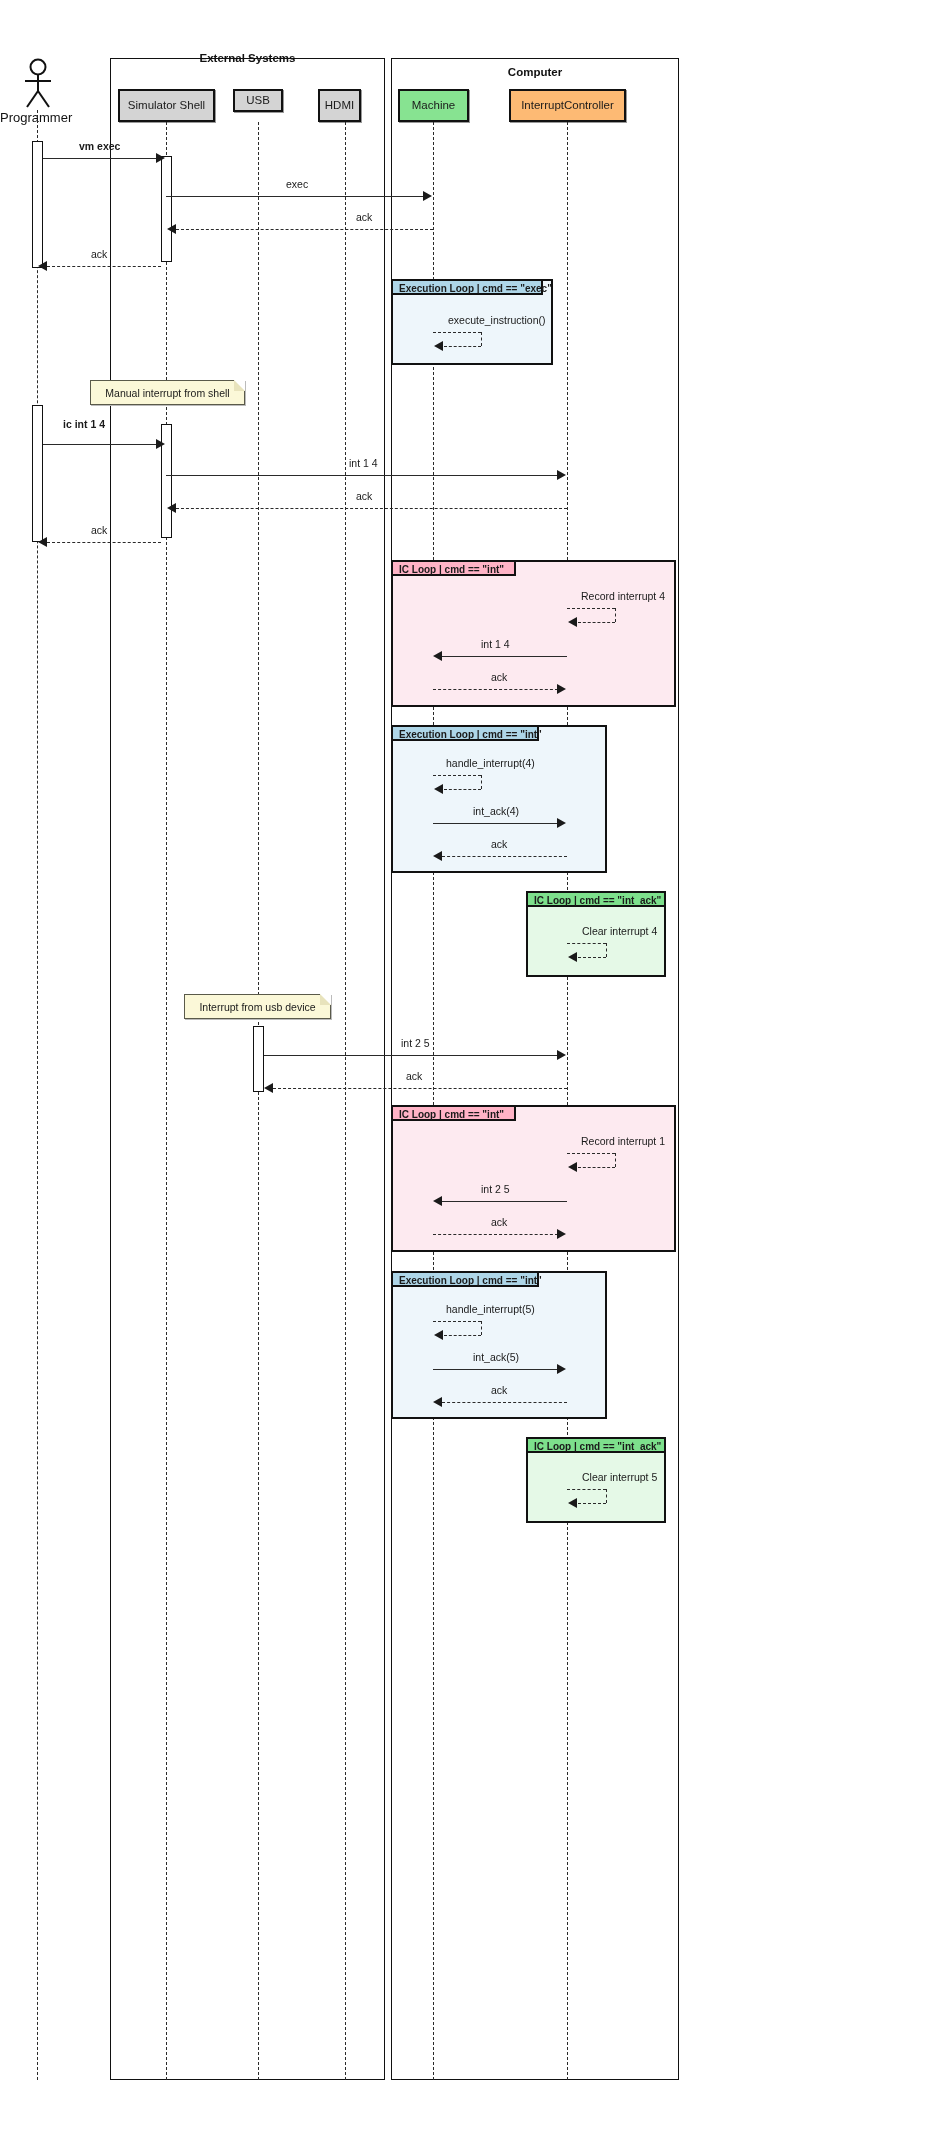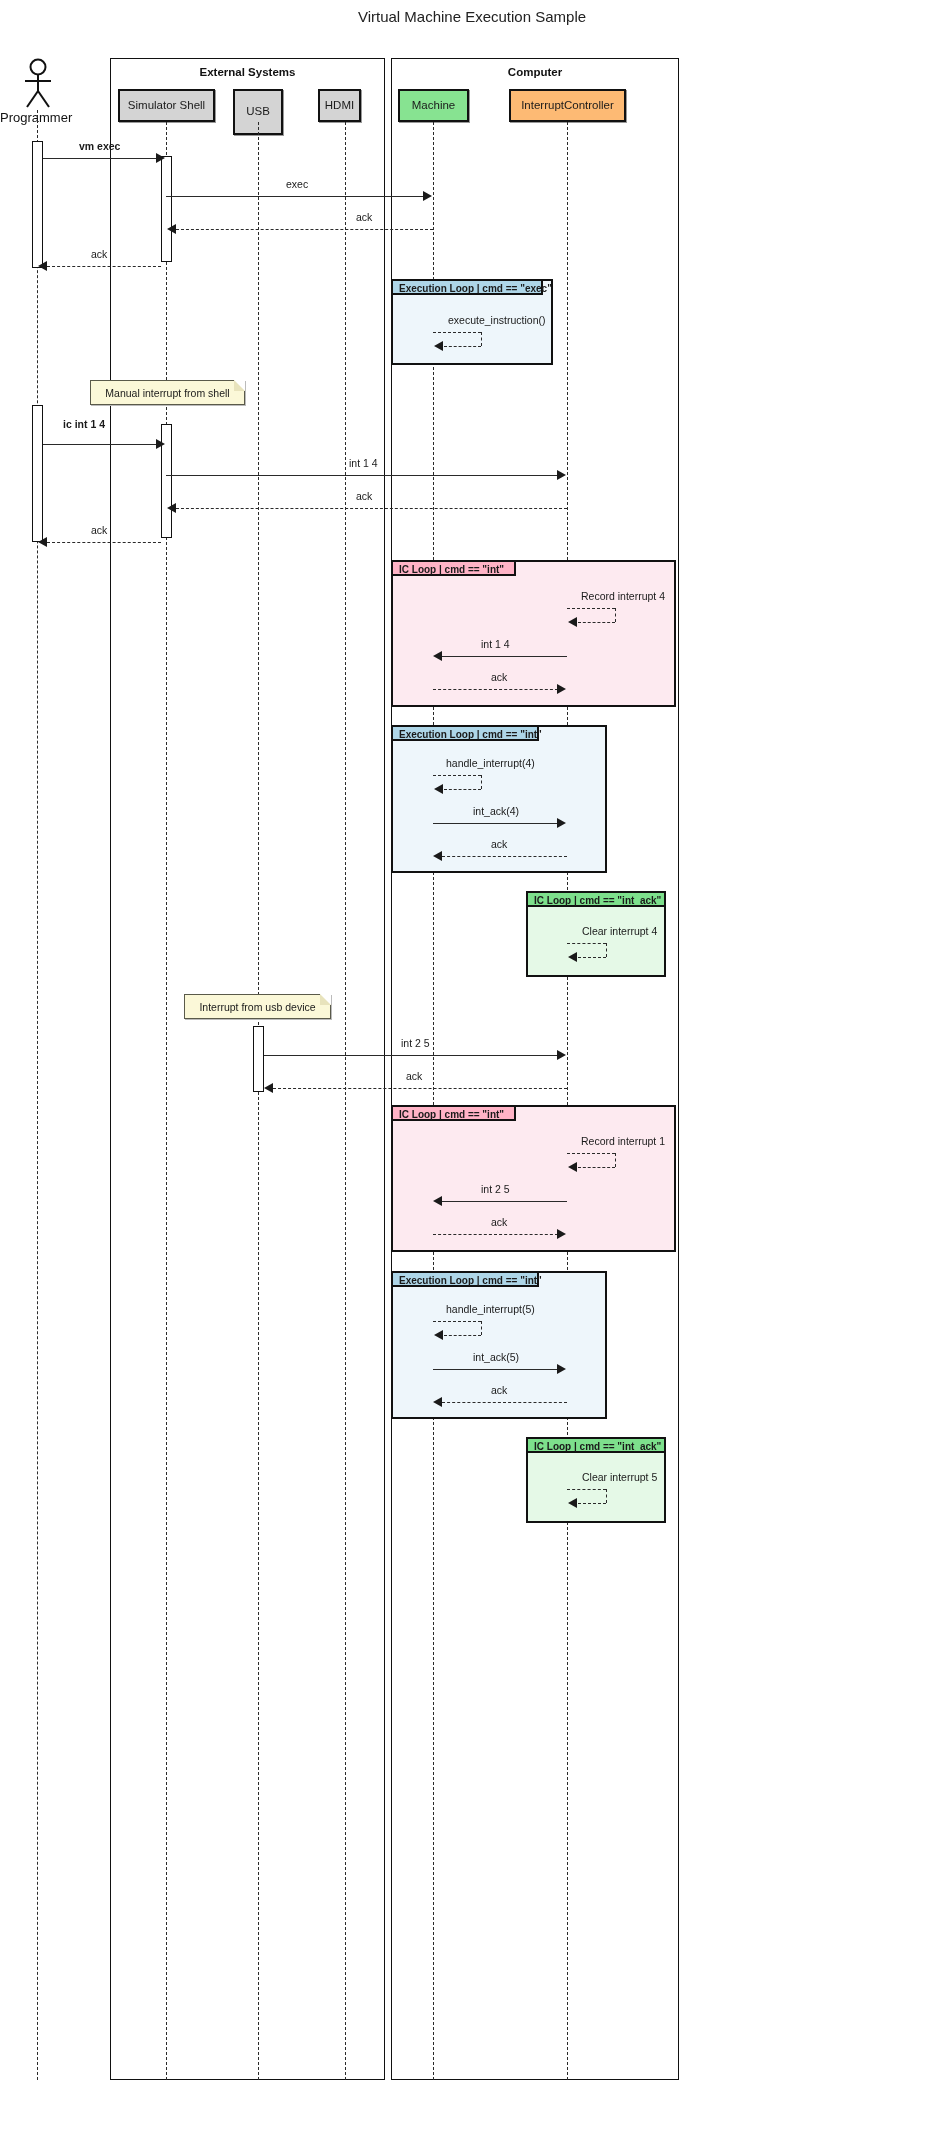--- a/index.html
+++ b/index.html
@@ -125,41 +125,40 @@
     width:0;height:0;
     border-left:11px solid #e8e3bc;
     border-top:11px solid #ffffff;
   }
 </style>
 </head>
 <body>
 
 <div id="diagram">
 
-  <div class="title">Virtual Machine Execution Sample</div>
 
   <div class="group-box" style="left:110px; top:58px; width:275px; height:2022px;"></div>
-  <div class="group-label" style="left:110px; top:66px; width:275px;">External Systems</div>
+  <div class="group-label" style="left:110px; top:52px; width:275px;">External Systems</div>
 
   <div class="group-box" style="left:391px; top:58px; width:288px; height:2022px;"></div>
   <div class="group-label" style="left:391px; top:66px; width:288px;">Computer</div>
 
   <svg style="position:absolute; left:20px; top:58px; width:36px; height:52px;" viewBox="0 0 36 52">
     <circle cx="18" cy="9" r="7.5" fill="none" stroke="#111" stroke-width="2"></circle>
     <line x1="18" y1="17" x2="18" y2="33" stroke="#111" stroke-width="2"></line>
     <line x1="5" y1="23" x2="31" y2="23" stroke="#111" stroke-width="2"></line>
     <line x1="18" y1="33" x2="7" y2="49" stroke="#111" stroke-width="2"></line>
     <line x1="18" y1="33" x2="29" y2="49" stroke="#111" stroke-width="2"></line>
   </svg>
   <div class="actor-label" style="left:0px; top:110px; width:74px;">Programmer</div>
 
   <div class="participant" style="left:118px; top:89px; width:97px; height:33px;">
     <span>Simulator Shell</span>
   </div>
-  <div class="participant" style="left:233px; top:89px; width:50px; height:46px;">
+  <div class="participant" style="left:233px; top:89px; width:50px; height:23px;">
     <span>USB</span>
   </div>
   <div class="participant" style="left:318px; top:89px; width:43px; height:33px;">
     <span>HDMI</span>
   </div>
   <div class="participant green" style="left:398px; top:89px; width:71px; height:33px;">
     <span>Machine</span>
   </div>
   <div class="participant blue" style="left:509px; top:89px; width:117px; height:33px;">
     <span>InterruptController</span>

